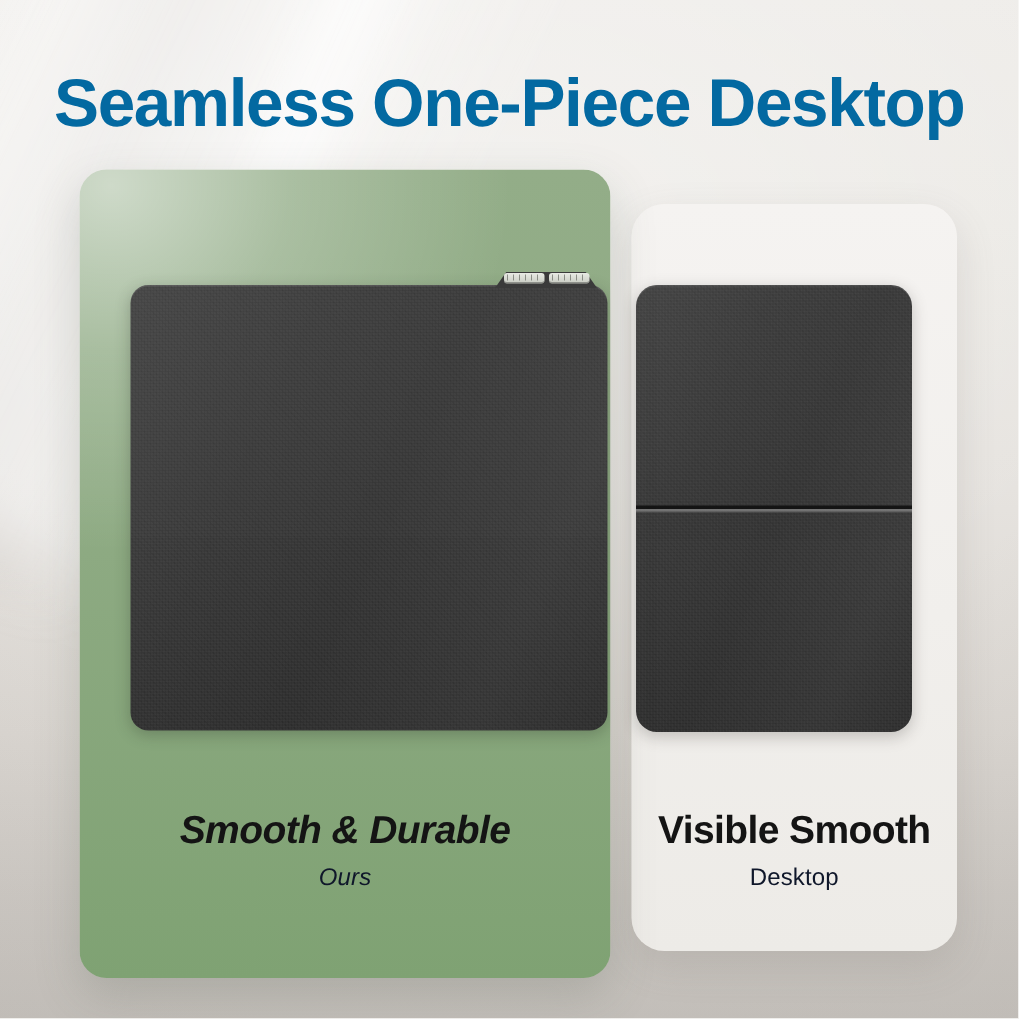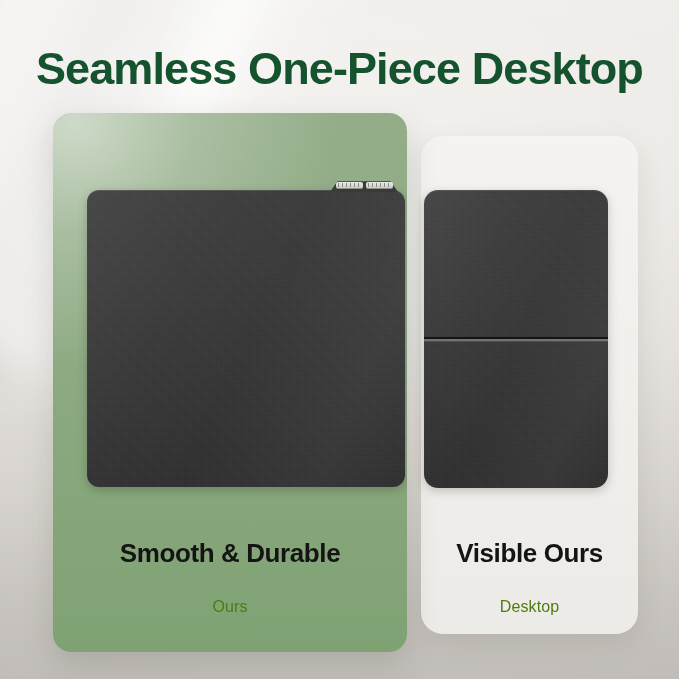--- a/index.html
+++ b/index.html
@@ -89,21 +89,21 @@
   
   .title {
     position: absolute;
     left: 36px;
     top: 44px;
     width: 610px;
     font-size: 45px;
     line-height: 50px;
     font-weight: 700;
     letter-spacing: -0.9px;
-    color: #14532d;
+    color: #0369a1;
     white-space: nowrap;
   }
 
   
   .card-white {
     position: absolute;
     left: 421px;
     top: 136px;
     width: 217px;
     height: 498px;
@@ -245,28 +245,28 @@
     text-align: center;
     color: #141414;
   }
   .caption .headline {
     font-size: 26px;
     font-weight: 700;
     letter-spacing: -0.4px;
     line-height: 30px;
   }
   .caption .sub {
-    margin-top: 29px;
+    margin-top: 8px;
     font-size: 16px;
     font-weight: 400;
     letter-spacing: 0.1px;
     line-height: 20px;
-    color: #4d7c0f;
-  }
-  .caption-left  { left: 53px;  top: 538px; width: 354px; }
+    color: #0f172a;
+  }
+  .caption-left  { left: 53px;  top: 538px; width: 354px; font-style: italic; }
   .caption-right { left: 421px; top: 538px; width: 217px; }
 </style>
 </head>
 <body>
 
 <div id="stage">
 
   <div class="bg-base"></div>
   <div class="bg-streak-b"></div>
   <div class="bg-streak-a"></div>
@@ -294,17 +294,17 @@
       </div>
     </div>
   </div>
 
   <div class="caption caption-left">
     <div class="headline">Smooth &amp; Durable</div>
     <div class="sub">Ours</div>
   </div>
 
   <div class="caption caption-right">
-    <div class="headline">Visible Ours</div>
+    <div class="headline">Visible Smooth</div>
     <div class="sub">Desktop</div>
   </div>
 
 </div>
 
 </body></html>

